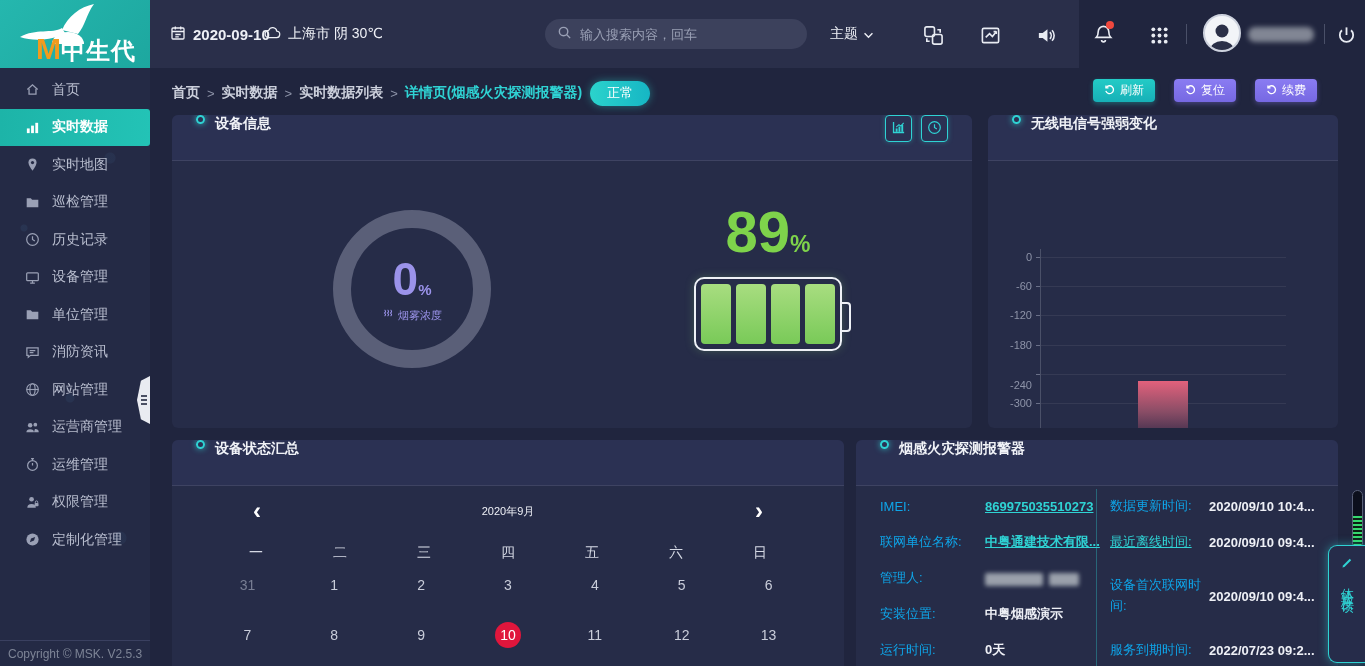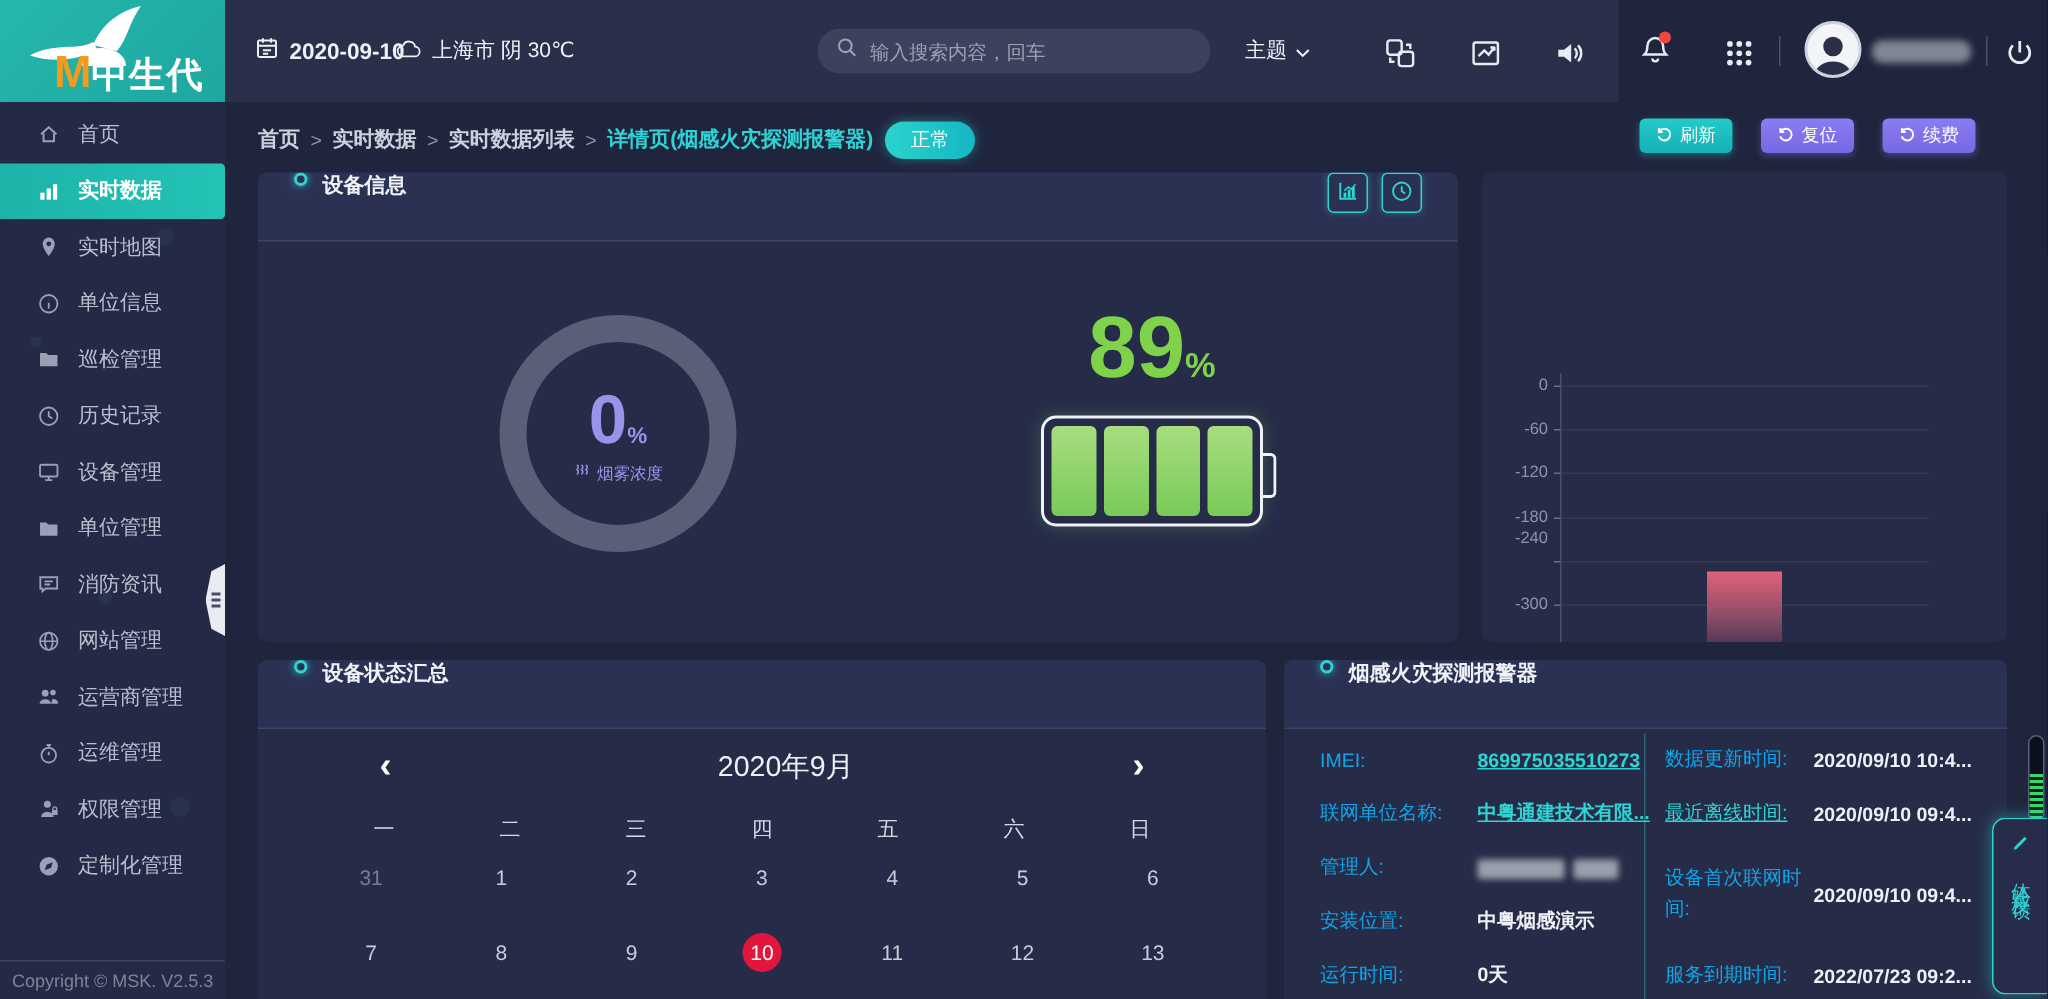--- a/index.html
+++ b/index.html
@@ -87,21 +87,21 @@
   #card-signal { left:838px; top:47px; width:350px; height:313px; }
   .chart-area { position:absolute; left:0; top:46px; right:0; bottom:0; }
   .y-axis-line { position:absolute; background:#4a5068; }
   .gridline { position:absolute; height:1px; background:rgba(255,255,255,.07); }
   .tick-mark { position:absolute; width:4px; height:1px; background:#6a7088; }
   .tick-label { position:absolute; width:40px; text-align:right; font-size:11px; color:#8d93a8; }
   .chart-bar { position:absolute; background:linear-gradient(180deg,#e2617c 0%,#8a4d66 60%,#4a3350 100%); }
 
   
   #card-calendar { left:22px; top:372px; width:672px; height:294px; }
-  .cal-head-row { position:absolute; left:16px; top:58px; width:100%; height:26px; display:flex; align-items:center; justify-content:center; color:#eef0f6; font-size:19px; }
+  .cal-head-row { position:absolute; left:0; top:58px; width:100%; height:26px; display:flex; align-items:center; justify-content:center; color:#eef0f6; font-size:11px; }
   .cal-nav { position:absolute; top:56px; width:30px; height:30px; color:#ffffff; font-size:24px; font-weight:bold; display:flex; align-items:center; justify-content:center; cursor:pointer; }
   .cal-prev { left:70px; } .cal-next { right:70px; }
   .cal-grid { position:absolute; left:42px; right:42px; display:grid; grid-template-columns:repeat(7,1fr); justify-items:center; }
   .cal-weekdays { top:104px; color:#d5d9e4; font-size:14px; }
   .cal-days { top:130px; grid-auto-rows:30px; align-items:center; color:#c9cdda; font-size:14px;gap:20px; }
   .day-cell { width:26px; height:26px; display:flex; align-items:center; justify-content:center; border-radius:50%; cursor:pointer; }
   .day-muted { color:#787e93; }
   .day-today { background:#e0163c; color:#ffffff; }
 
   
@@ -247,29 +247,20 @@
           <span>实时数据</span>
         </div>
         <div class="side-item">
           <span class="icon">
             <svg viewBox="0 0 16 16" fill="currentColor">
               <path d="M8 1.5a4.3 4.3 0 0 0-4.3 4.3C3.7 9.4 8 14.5 8 14.5s4.3-5.1 4.3-8.7A4.3 4.3 0 0 0 8 1.5z"></path>
               <circle cx="8" cy="5.9" r="1.7" fill="#242a45"></circle>
             </svg>
           </span>
           <span>实时地图</span>
-        </div>
-        <div class="side-item">
-          <span class="icon">
-            <svg viewBox="0 0 16 16" fill="none" stroke="currentColor" stroke-width="1.3">
-              <circle cx="8" cy="8" r="6.2"></circle>
-              <path d="M8 7.2V11.4M8 4.6v.2"></path>
-            </svg>
-          </span>
-          <span>单位信息</span>
         </div>
         <div class="side-item">
           <span class="icon">
             <svg viewBox="0 0 16 16" fill="currentColor">
               <path d="M1.8 3.5h4.4L7.6 5h6.6v8H1.8z"></path>
             </svg>
           </span>
           <span>巡检管理</span>
         </div>
         <div class="side-item">
@@ -443,36 +434,40 @@
         <div class="battery">
             <div class="bat-cell"></div>
             <div class="bat-cell"></div>
             <div class="bat-cell"></div>
             <div class="bat-cell"></div>
           </div>
       </div>
     </div>
 
     <div class="card" id="card-signal">
+      <div class="card-head">
+        <span class="bullet"></span>
+        <span class="card-title">无线电信号强弱变化</span>
+      </div>
       <div class="chart-area">
           <div class="gridline" style="left:52px;top:96px;width:246px"></div>
           <div class="tick-mark" style="left:48px;top:96px"></div>
           <div class="tick-label" style="left:4px;top:90px">0</div>
           <div class="gridline" style="left:52px;top:125.16666666666666px;width:246px"></div>
           <div class="tick-mark" style="left:48px;top:125.16666666666666px"></div>
           <div class="tick-label" style="left:4px;top:119.16666666666666px">-60</div>
           <div class="gridline" style="left:52px;top:154.33333333333331px;width:246px"></div>
           <div class="tick-mark" style="left:48px;top:154.33333333333331px"></div>
           <div class="tick-label" style="left:4px;top:148.33333333333331px">-120</div>
           <div class="gridline" style="left:52px;top:183.5px;width:246px"></div>
           <div class="tick-mark" style="left:48px;top:183.5px"></div>
           <div class="tick-label" style="left:4px;top:177.5px">-180</div>
           <div class="gridline" style="left:52px;top:212.66666666666666px;width:246px"></div>
           <div class="tick-mark" style="left:48px;top:212.66666666666666px"></div>
-          <div class="tick-label" style="left:4px;top:192px">-240</div>
+          <div class="tick-label" style="left:4px;top:218px">-240</div>
           <div class="gridline" style="left:52px;top:241.83333333333334px;width:246px"></div>
           <div class="tick-mark" style="left:48px;top:241.83333333333334px"></div>
           <div class="tick-label" style="left:4px;top:235.83333333333334px">-300</div>
           <div class="y-axis-line" style="left:52px;top:88px;width:1px;height:183px"></div>
           <div class="chart-bar" style="left:150px;top:219.95833333333334px;width:50px;height:51.04166666666666px"></div>
         </div>
     </div>
 
     <div class="card" id="card-calendar">
       <div class="card-head">

